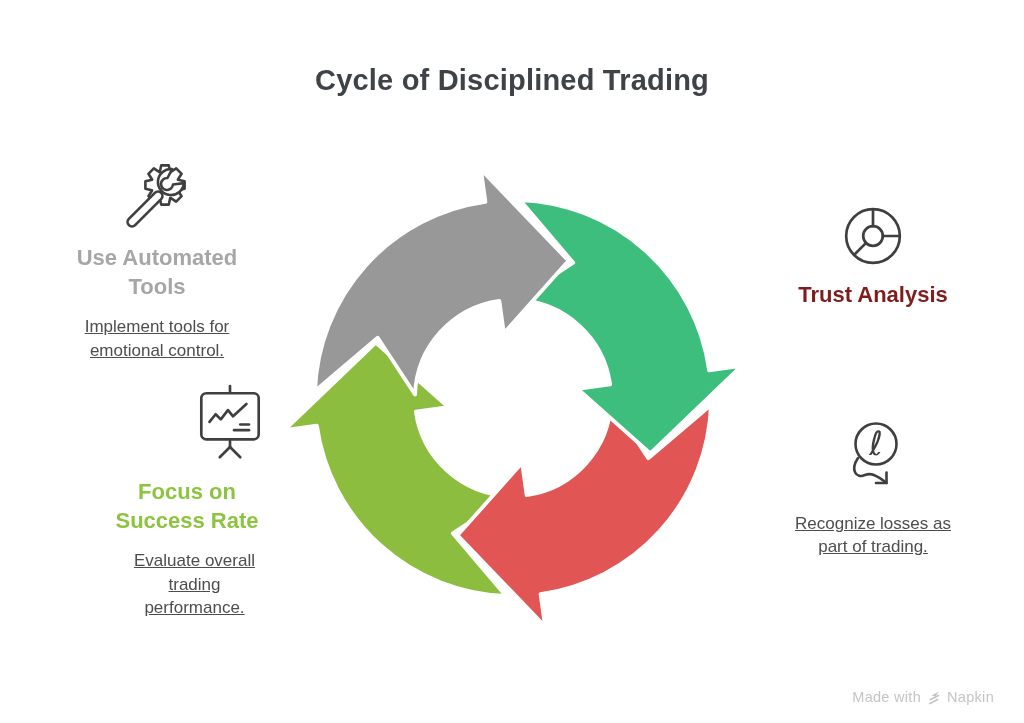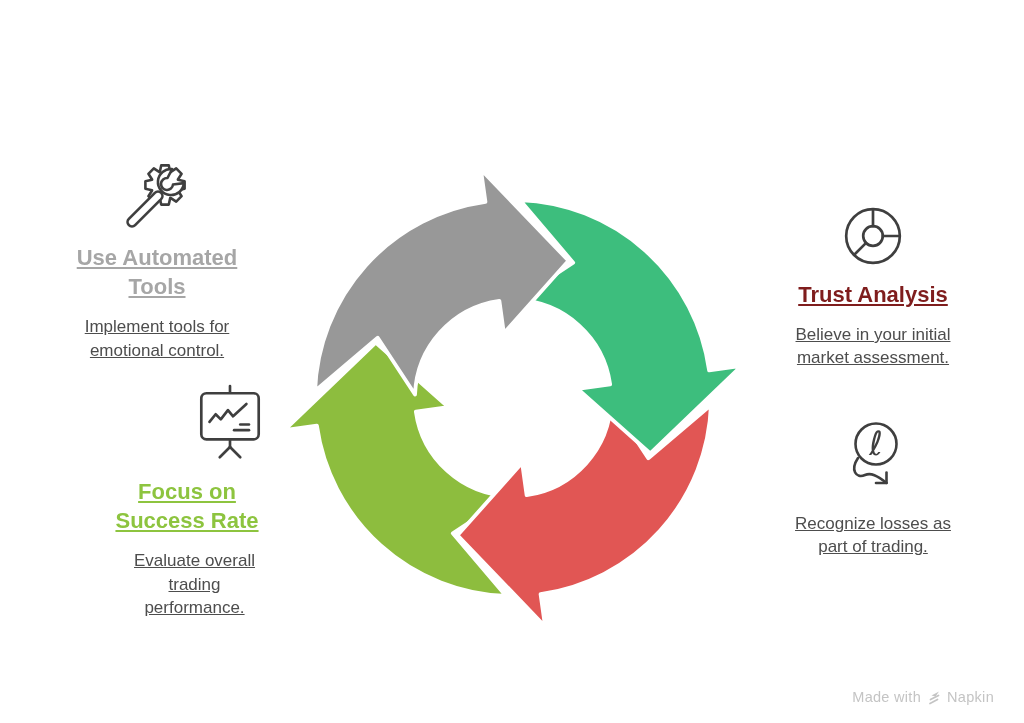--- a/index.html
+++ b/index.html
@@ -11,35 +11,36 @@
     position:absolute;left:0;top:64px;width:100%;text-align:center;
     font-size:29px;font-weight:700;color:#3f4347;letter-spacing:.2px;
   }
   .cycle-svg{position:absolute;left:263px;top:148px;}
   .info-block{position:absolute;display:flex;flex-direction:column;align-items:center;text-align:center;}
   .blk-tl{left:42px;top:158px;width:230px;}
   .blk-bl{left:37px;top:384px;width:230px;align-items:flex-end;}
   .blk-tr{left:758px;top:203px;width:230px;}
   .blk-br{left:758px;top:418px;width:230px;}
   .blk-icon{flex:0 0 auto;}
-  .blk-heading{font-size:22px;font-weight:700;line-height:1.32;margin-top:7px;text-decoration:underline;}
+  .blk-heading{font-size:22px;font-weight:700;line-height:1.32;margin-top:7px;}
   .blk-body{font-size:17px;line-height:1.38;color:#4d4d4d;margin-top:14px;text-decoration:underline;}
   .hw185{max-width:185px;} .hw160{max-width:160px;}
   .bw175{max-width:180px;} .bw145{max-width:145px;} .bw190{max-width:195px;} .bw185{max-width:185px;}
   .footer{
     position:absolute;right:30px;bottom:18px;display:flex;align-items:center;gap:6px;
     color:#c4c4c4;font-size:14.5px;font-weight:500;letter-spacing:.3px;margin-top:45px;
   }
   .icon-stroke{stroke:#3f3f3f;stroke-width:2.6;fill:none;stroke-linecap:round;stroke-linejoin:round;}
 </style>
 </head>
 <body>
 
 <div id="canvas">
 
+  <div class="page-title">Cycle of Disciplined Trading</div>
 
   <svg class="cycle-svg" width="500" height="500" viewBox="0 0 520 520">
     <g stroke="#ffffff" stroke-width="4" stroke-linejoin="round">
 
       <path transform="rotate(180 260 260)" d="M267.2,54.1 A206,206 0 0 1 464,231.3 L497.7,226.6 L402.8,317.7 L327.3,250.5 L361,245.8 A102,102 0 0 0 263.6,158.1 L322.6,119.3 Z" fill="#8dbd3e"></path>
 
       <path transform="rotate(90 260 260)" d="M267.2,54.1 A206,206 0 0 1 464,231.3 L497.7,226.6 L402.8,317.7 L327.3,250.5 L361,245.8 A102,102 0 0 0 263.6,158.1 L322.6,119.3 Z" fill="#e15654"></path>
 
       <path d="M267.2,54.1 A206,206 0 0 1 464,231.3 L497.7,226.6 L402.8,317.7 L327.3,250.5 L361,245.8 A102,102 0 0 0 263.6,158.1 L322.6,119.3 Z" fill="#3dbe7d"></path>
 
@@ -81,21 +82,20 @@
     <span class="blk-icon">
       <svg width="66" height="66" viewBox="0 0 64 64">
         <circle class="icon-stroke" cx="32" cy="32" r="26"></circle>
         <circle class="icon-stroke" cx="32" cy="32" r="9.5"></circle>
         <path class="icon-stroke" d="M32,22.5 L32,6.5"></path>
         <path class="icon-stroke" d="M41.5,32 L57.5,32"></path>
         <path class="icon-stroke" d="M25.3,38.7 L13.8,50.2"></path>
       </svg>
     </span>
     <div class="blk-heading" style="color: #7f1d1d;">Trust Analysis</div>
-    <div class="blk-body bw190">Believe in your initial market assessment.</div>
   </div>
 
   <div class="info-block blk-br">
     <span class="blk-icon">
       <svg width="80" height="76" viewBox="0 0 80 76">
         <circle class="icon-stroke" cx="43" cy="26" r="20.5"></circle>
         <text x="43" y="37" text-anchor="middle" font-size="33" fill="#3f3f3f" font-family="DejaVu Sans, sans-serif">ℓ</text>
         <path class="icon-stroke" d="M25,40 C17,52 23,61 32,57 C38,54.5 44,57.5 53,64.5"></path>
         <path class="icon-stroke" d="M53.5,65 L53.5,54.5"></path>
         <path class="icon-stroke" d="M53.5,65 L43,65"></path>

